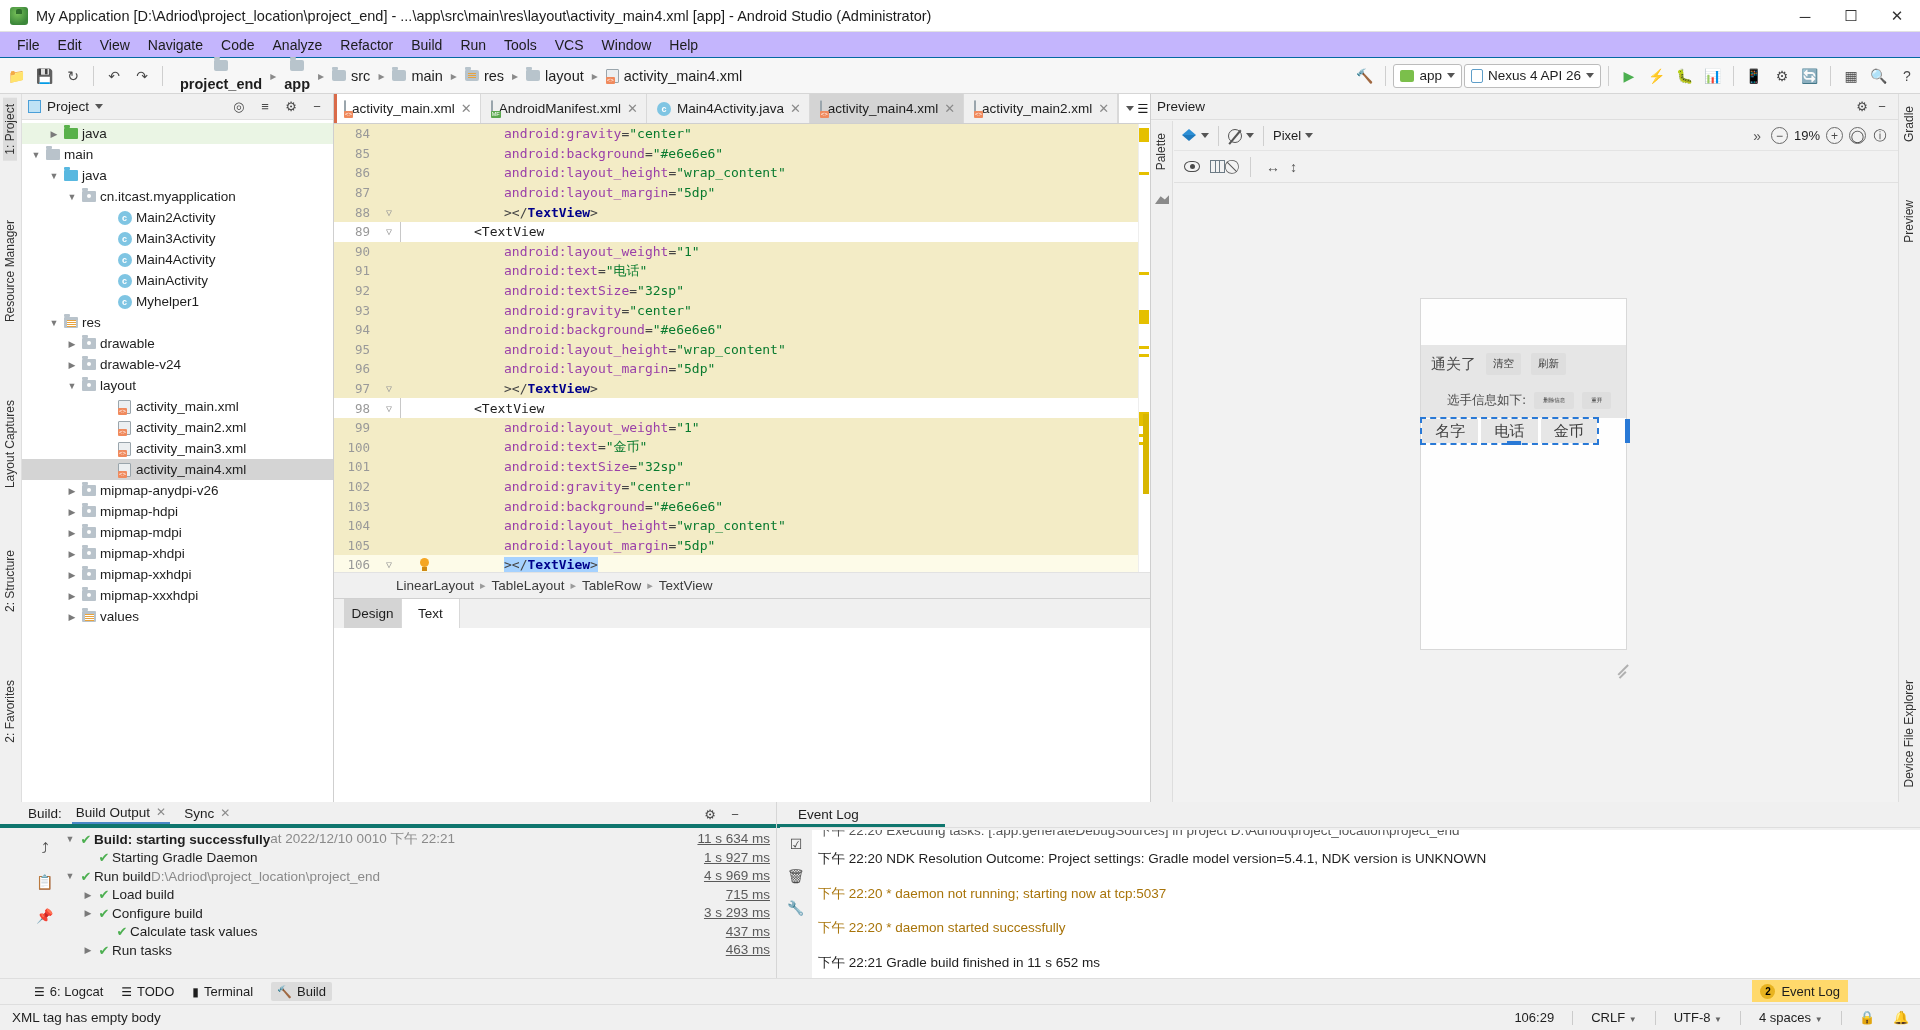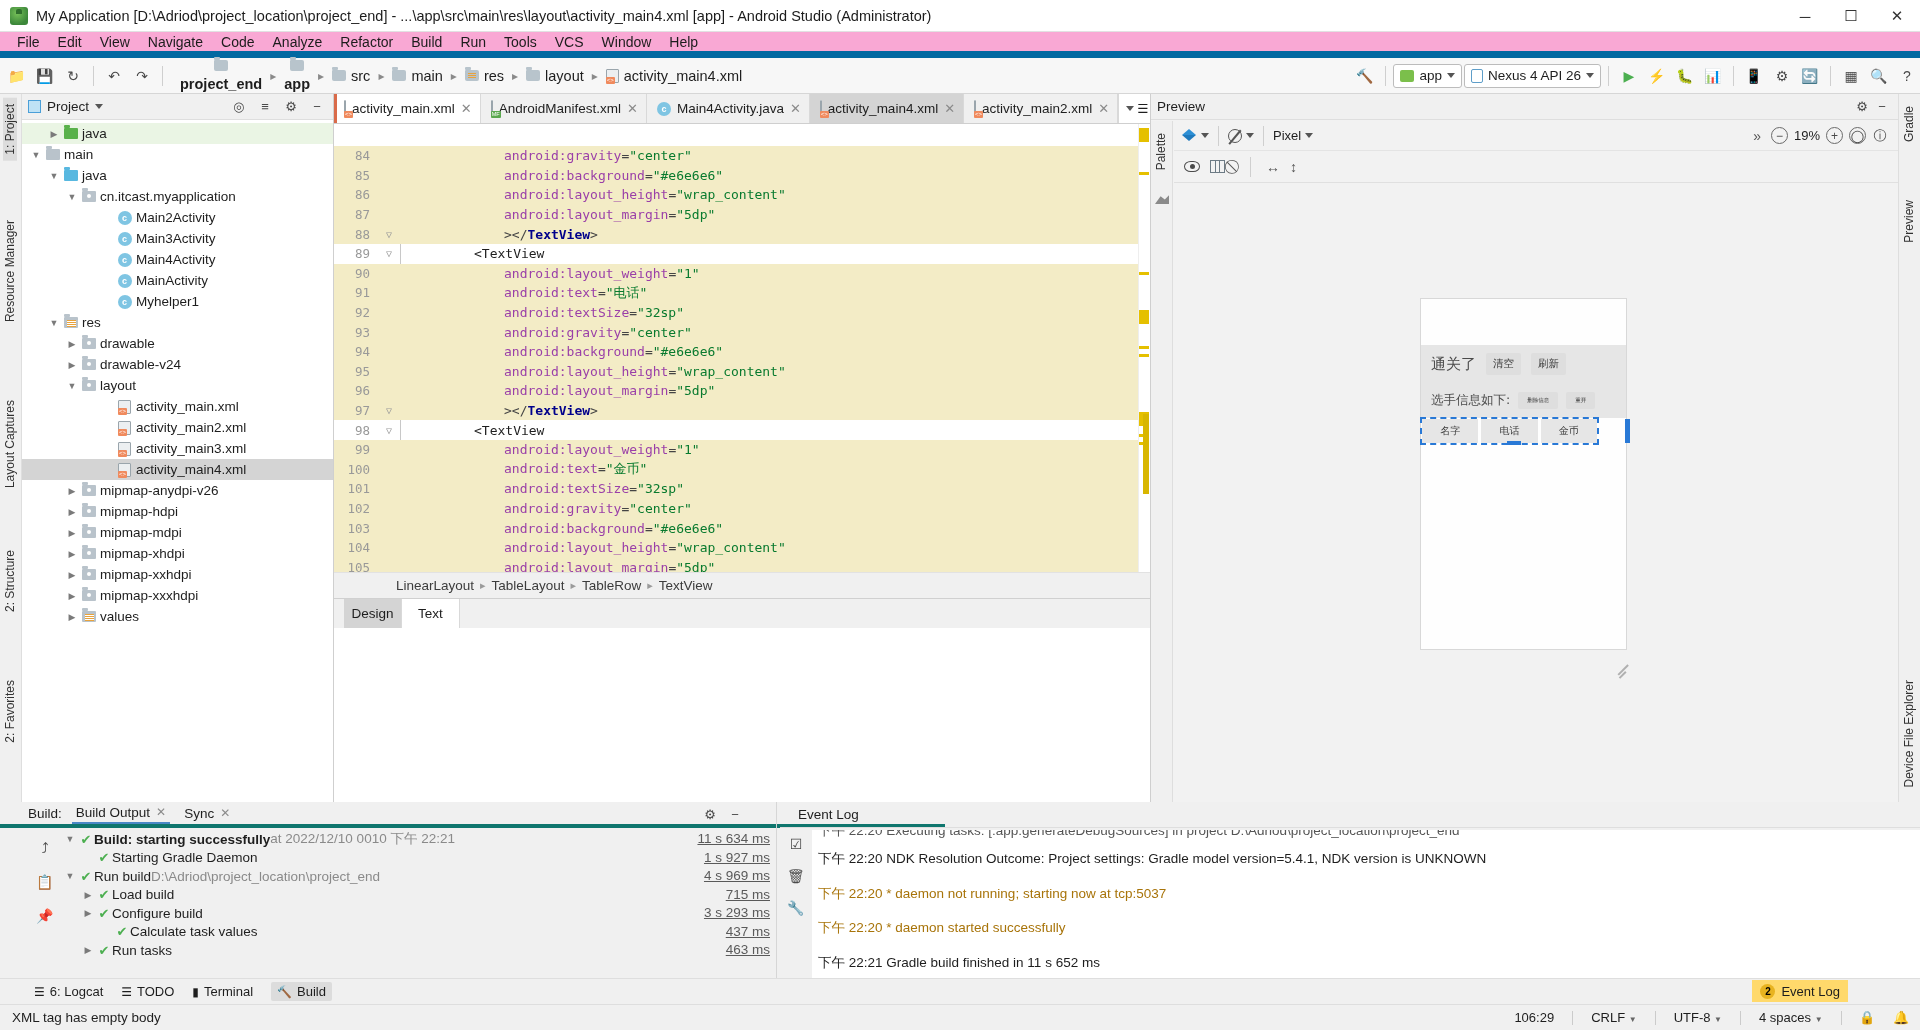--- a/index.html
+++ b/index.html
@@ -24,22 +24,22 @@
     background: radial-gradient(circle at 40% 35%, #77c159 0%, #3c873a 70%); position:relative;}
   .titlebar .appicon:after{content:"";position:absolute;left:6px;top:2px;width:6px;height:5px;background:#2f6e2d;border-radius:2px 2px 0 0;}
   .titlebar .ttl { font-size:14.5px; color:#1c1c1c; white-space:nowrap; }
   .winbtns { position:absolute; right:0; top:0; height:32px; display:flex; }
   .winbtn { width:46px; height:32px; display:flex; align-items:center; justify-content:center;
     font-size:15px; color:#333; }
 
   
   .menubar {
     position:absolute; left:0; top:32px; width:1920px; height:26px;
-    background:#f9a8d4; display:flex; align-items:center; padding-left:8px;
-    border-bottom:7px solid #0369a1;
+    background:#c4b5fd; display:flex; align-items:center; padding-left:8px;
+    border-bottom:1px solid #0369a1;
   }
   .menu-item { padding:3px 9px; font-size:14px; color:#1c1c1c; }
 
   
   .toolbar {
     position:absolute; left:0; top:58px; width:1920px; height:36px;
     background:#f7f7f7; display:flex; align-items:center;
     border-bottom:1px solid #d6d6d6; padding-left:4px; gap:2px;
   }
   .tb-ico { width:26px; height:26px; display:flex; align-items:center; justify-content:center;
@@ -118,21 +118,21 @@
   .etab .x{ color:#8a8a8a; font-size:13px; }
   .etab .redbar{position:absolute;left:0;top:0;bottom:0;width:3px;background:#d96b4a;}
   .tabcount{ margin-left:auto; display:flex; align-items:center; gap:3px; padding:0 7px;
     font-size:12.5px; background:#fff; border-left:1px solid #d9d9d9;}
   .mfile-ic{width:13px;height:14px;background:#eceff1;border:1px solid #9aa5ac;position:relative;border-radius:1px;}
   .mfile-ic:after{content:"MF";position:absolute;left:-1px;bottom:-2px;font-size:5.5px;background:#5aa84e;color:#fff;padding:0 1px;border-radius:1px;line-height:7px;}
   .jcls-ic{width:14px;height:14px;border-radius:50%;background:#7fc5e3;color:#fff;font-size:9px;
     display:flex;align-items:center;justify-content:center;font-weight:bold;}
 
   .codearea{ position:absolute; top:30px; left:0; right:0; height:448px; background:#fff; overflow:hidden;
-    font-family:"DejaVu Sans Mono", monospace; font-size:13px;margin-top:22px; }
+    font-family:"DejaVu Sans Mono", monospace; font-size:13px; }
   .cline{ height:19.6px; display:flex; align-items:center; position:relative; }
   .gut{ width:44px; text-align:right; padding-right:8px; color:#999; font-size:12.5px;
     flex:0 0 44px; font-family:"DejaVu Sans Mono", monospace; }
   .fold{ width:22px; flex:0 0 22px; display:flex; align-items:center; justify-content:center; color:#9a9a9a; font-size:10px;}
   .ctext{ flex:1; white-space:pre; padding-left:14px; }
   .yel{ background:#f3ecc6; }
   .curline{ background:#fdfbe8; }
   .ind-stripe{ position:absolute; left:66px; top:0; bottom:0; width:1px; background:#c8c8c8; }
   .attr{ color:#9a3fa8; }
   .tagn{ color:#00008b; font-weight:bold; }
@@ -185,27 +185,27 @@
     display:flex;align-items:center;justify-content:center;font-size:12px;color:#4a4a4a;}
   .device-frame{ position:absolute; left:247px; top:116px; width:205px; height:350px;
     background:#fefefe; box-shadow:0 0 0 1px #d8d8d8; }
   .dev-row1{ position:absolute; left:0; top:46px; width:205px; height:38px; background:#e6e6e6;
     display:flex; align-items:center; padding-left:10px; gap:10px;}
   .dev-t1{ font-size:15px; color:#4a4a4a; font-family:"DejaVu Sans", sans-serif; }
   .dev-btn{ background:#dedede; color:#3c3c3c; font-size:10.5px; padding:4px 7px; border-radius:2px;
     font-family:"DejaVu Sans", sans-serif; }
   .dev-row2{ position:absolute; left:0; top:84px; width:205px; height:35px; background:#e6e6e6;
     display:flex; align-items:center; padding-left:10px; gap:8px;}
-  .dev-t2{ font-size:12.5px; color:#4a4a4a; font-family:"DejaVu Sans", sans-serif; }
+  .dev-t2{ font-size:12.5px; color:#4a4a4a; font-family:"DejaVu Sans", sans-serif;margin-left:16px; }
   .dev-btn-sm{ background:#dedede; color:#3c3c3c; font-size:5.5px; padding:5px 9px; border-radius:2px;
     font-family:"DejaVu Sans", sans-serif; }
   .dev-table{ position:absolute; left:1px; top:120px; width:175px; height:24px;
     display:flex; gap:3px; outline:2px dashed #2979d6; }
   .dev-cell{ flex:1; background:#e6e6e6; display:flex; align-items:center; justify-content:center;
-    font-size:10px; color:#3c3c3c; font-family:"DejaVu Sans", sans-serif;}
+    font-size:15px; color:#3c3c3c; font-family:"DejaVu Sans", sans-serif;}
   .dev-sel-edge{ position:absolute; right:-4px; top:120px; width:5px; height:24px; background:#2979d6; }
   .dev-sel-bottom{ position:absolute; left:86px; top:142px; width:14px; height:4px; background:#2979d6; }
   .resizer{ position:absolute; left:440px; top:480px; width:18px; height:18px; }
   .resizer i{ position:absolute; width:14px; height:1.5px; background:#b0b0b0; transform:rotate(-45deg); }
 
   
   .bottom{ position:absolute; left:0; top:802px; width:1920px; height:176px; background:#f0f0f0; }
   .build-head{ position:absolute; left:0; top:0; width:945px; height:26px; display:flex; align-items:center;
     gap:10px; padding-left:28px; font-size:13.5px; border-bottom:4px solid #0f766e;}
   .bh-tab{ display:flex; align-items:center; gap:6px; padding:2px 4px;}

